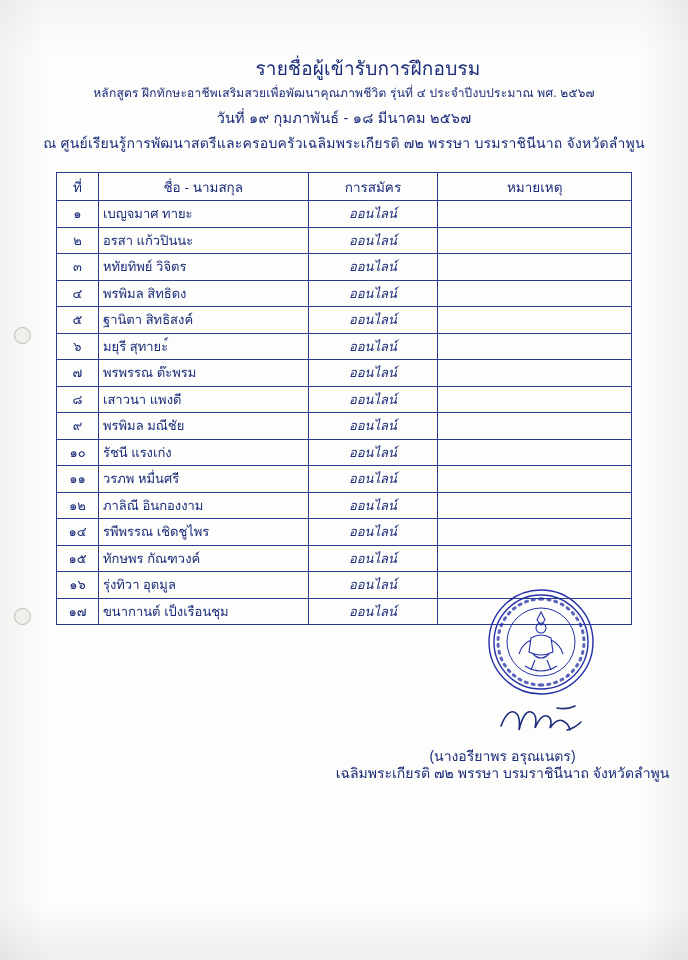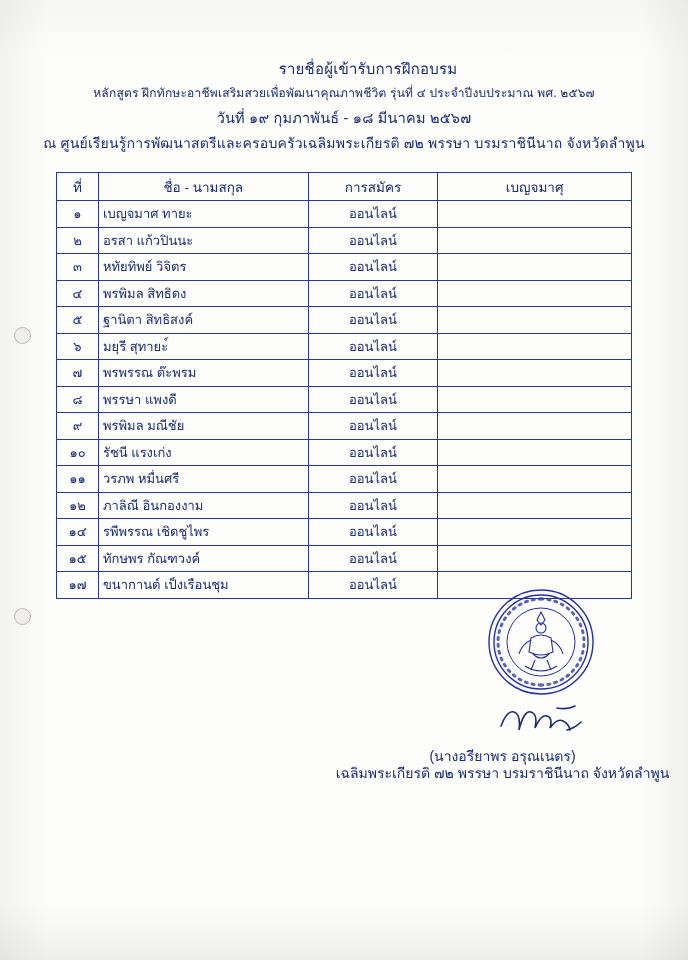--- a/index.html
+++ b/index.html
@@ -34,21 +34,21 @@
     right: 0;
     text-align: center;
   }
   .header .line {
     font-size: 14.5px;
     line-height: 25px;
     color: #1b2c7a;
     letter-spacing: 0.2px;
     white-space: nowrap;
   }
-  .header .line.l1 { font-size: 15px; margin-left: 48px; }
+  .header .line.l1 { font-size: 19px; margin-left: 48px; }
   .header .line.l2 { font-size: 12px; }
   .header .line.l3 { font-size: 14.5px; }
   .header .line.l4 { font-size: 14px; }
 
   table.roster {
     position: absolute;
     top: 172px;
     left: 56px;
     width: 576px;
     border-collapse: collapse;
@@ -66,21 +66,21 @@
     text-align: center;
     height: 27px;
     font-size: 13.5px;
   }
   col.c-no { width: 42px; }
   col.c-name { width: 210px; }
   col.c-reg { width: 130px; }
   col.c-note { width: 194px; }
   td.no { text-align: center; }
   td.name { text-align: left; padding-left: 14px; }
-  td.reg { text-align: center; }
+  td.reg { text-align: center; font-style: italic; }
   td.note { text-align: center; }
 
   
   .hole {
     position: absolute;
     left: 14px;
     width: 15px;
     height: 15px;
     border-radius: 50%;
     border: 1px solid #b9b9b4;
@@ -145,21 +145,21 @@
       <col class="c-no">
         <col class="c-name">
         <col class="c-reg">
         <col class="c-note">
     </colgroup>
     <thead>
       <tr>
         <th>ที่</th>
         <th>ชื่อ - นามสกุล</th>
         <th>การสมัคร</th>
-        <th>เบญจมาศุ</th>
+        <th>หมายเหตุ</th>
       </tr>
     </thead>
     <tbody>
       <tr>
         <td class="no">๑</td>
         <td class="name">เบญจมาศ ทายะ</td>
         <td class="reg">ออนไลน์</td>
         <td class="note"></td>
       </tr>
       <tr>
@@ -193,21 +193,21 @@
         <td class="note"></td>
       </tr>
       <tr>
         <td class="no">๗</td>
         <td class="name">พรพรรณ ต๊ะพรม</td>
         <td class="reg">ออนไลน์</td>
         <td class="note"></td>
       </tr>
       <tr>
         <td class="no">๘</td>
-        <td class="name">พรรษา แพงดี</td>
+        <td class="name">เสาวนา แพงดี</td>
         <td class="reg">ออนไลน์</td>
         <td class="note"></td>
       </tr>
       <tr>
         <td class="no">๙</td>
         <td class="name">พรพิมล มณีชัย</td>
         <td class="reg">ออนไลน์</td>
         <td class="note"></td>
       </tr>
       <tr>
@@ -230,20 +230,26 @@
       </tr>
       <tr>
         <td class="no">๑๔</td>
         <td class="name">รพีพรรณ เชิดชูไพร</td>
         <td class="reg">ออนไลน์</td>
         <td class="note"></td>
       </tr>
       <tr>
         <td class="no">๑๕</td>
         <td class="name">ทักษพร กัณฑวงค์</td>
+        <td class="reg">ออนไลน์</td>
+        <td class="note"></td>
+      </tr>
+      <tr>
+        <td class="no">๑๖</td>
+        <td class="name">รุ่งทิวา อุตมูล</td>
         <td class="reg">ออนไลน์</td>
         <td class="note"></td>
       </tr>
       <tr>
         <td class="no">๑๗</td>
         <td class="name">ขนากานต์ เป็งเรือนชุม</td>
         <td class="reg">ออนไลน์</td>
         <td class="note"></td>
       </tr>
     </tbody>

